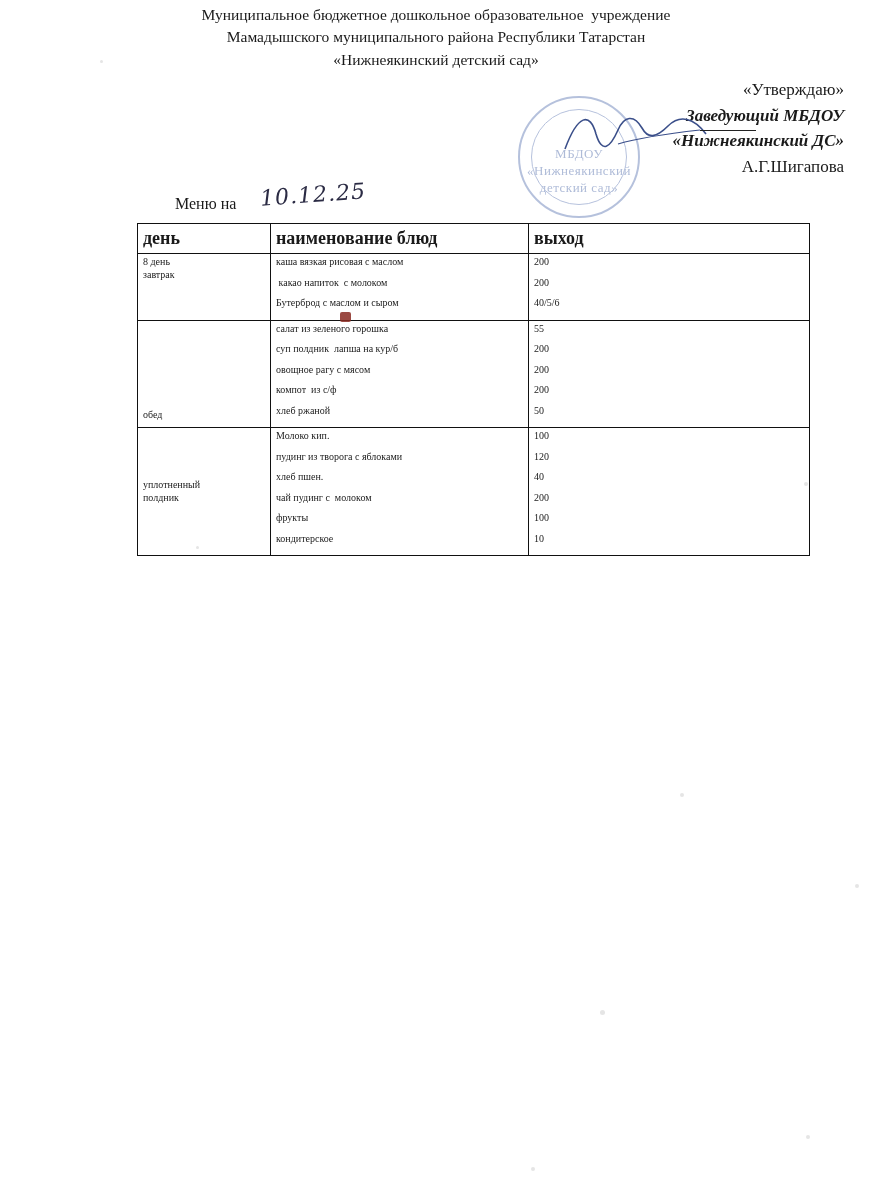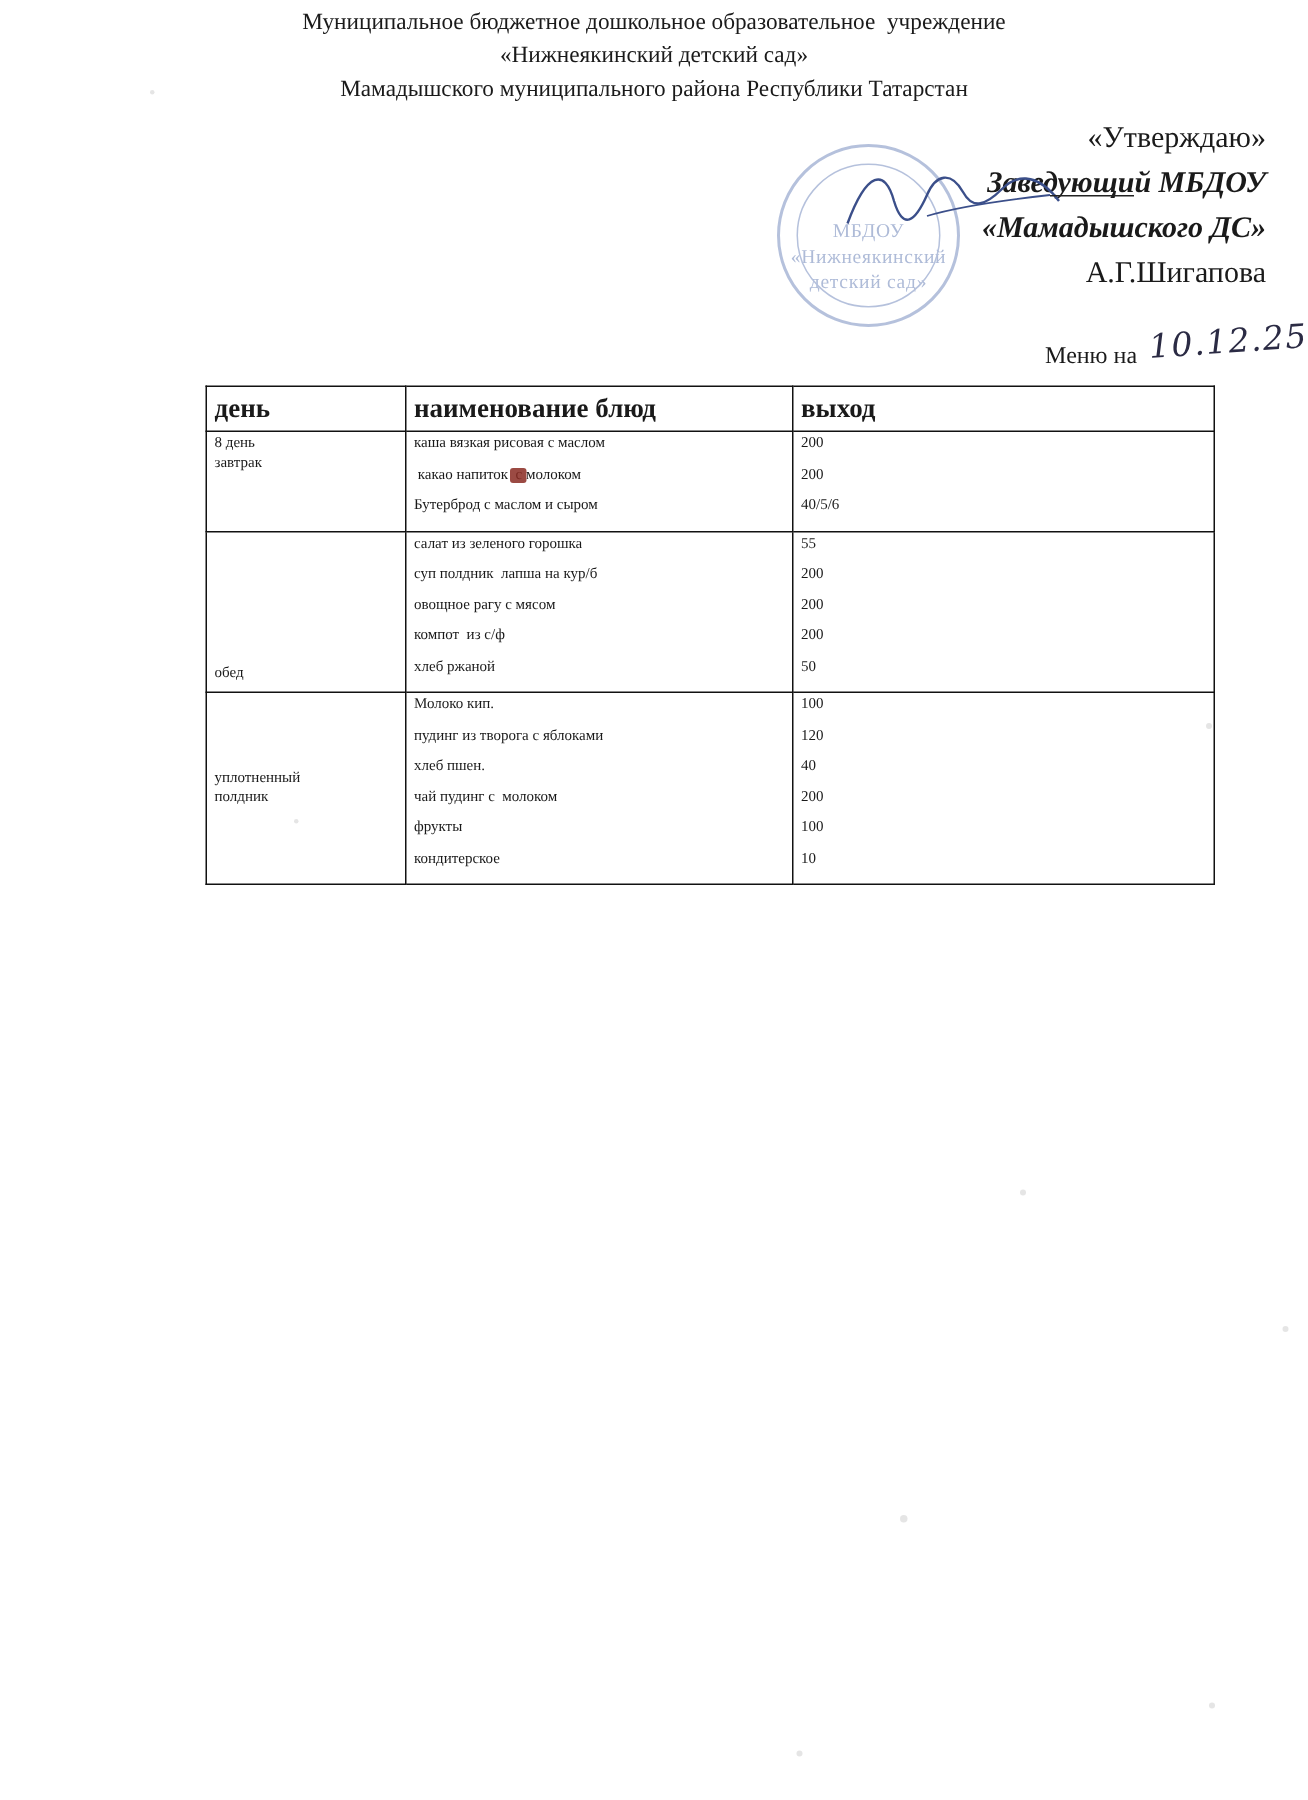--- a/index.html
+++ b/index.html
@@ -28,37 +28,35 @@
     line-height: 1.45;
   }
   .header div {
     white-space: pre;
   }
   
   .approve {
     margin-top: 6px;
     text-align: right;
     padding-right: 28px;
-    font-size: 20px;
+    font-size: 17px;
     line-height: 1.5;
   }
   .approve .bold {
     font-weight: bold;
     font-style: italic;
   }
   
   .menu-line {
-    margin-top: 16px;
     padding-left: 175px;
     font-size: 16px;
     display: flex;
     align-items: flex-end;
-    gap: 8px;
+    gap: 24px;
     height: 34px;
-    justify-content: flex-end;
   }
   .menu-date {
     font-family: "DejaVu Serif", serif;
     font-size: 22px;
     font-style: italic;
     color: #2b2b44;
     transform: rotate(-4deg);
     letter-spacing: 1px;
     position: relative;
     top: -6px;
@@ -173,28 +171,28 @@
     opacity: .85;
   }
 </style>
 </head>
 <body>
 
 <div class="page">
 
   <div class="header">
     <div>Муниципальное бюджетное дошкольное образовательное  учреждение</div>
+    <div>Мамадышского муниципального района Республики Татарстан</div>
     <div>«Нижнеякинский детский сад»</div>
-    <div>Мамадышского муниципального района Республики Татарстан</div>
   </div>
 
   <div class="approve">
     <div>«Утверждаю»</div>
     <div class="bold">Заведующий МБДОУ</div>
-    <div class="bold">«Мамадышского ДС»</div>
+    <div class="bold">«Нижнеякинский ДС»</div>
     <div>А.Г.Шигапова</div>
   </div>
 
   <div class="stamp">
     <div class="stamp-text">МБДОУ «Нижнеякинский детский сад»</div>
   </div>
 
   <svg class="signature" viewBox="0 0 150 60">
     <path d="M5,45 C18,10 30,8 36,30 C42,50 50,44 58,26 C64,12 74,10 82,24 C88,35 96,34 108,22 C120,10 134,14 146,30" fill="none" stroke="#3b4f8a" stroke-width="1.6"></path>
     <path d="M58,40 C78,34 104,30 140,26" fill="none" stroke="#3b4f8a" stroke-width="1.2"></path>

